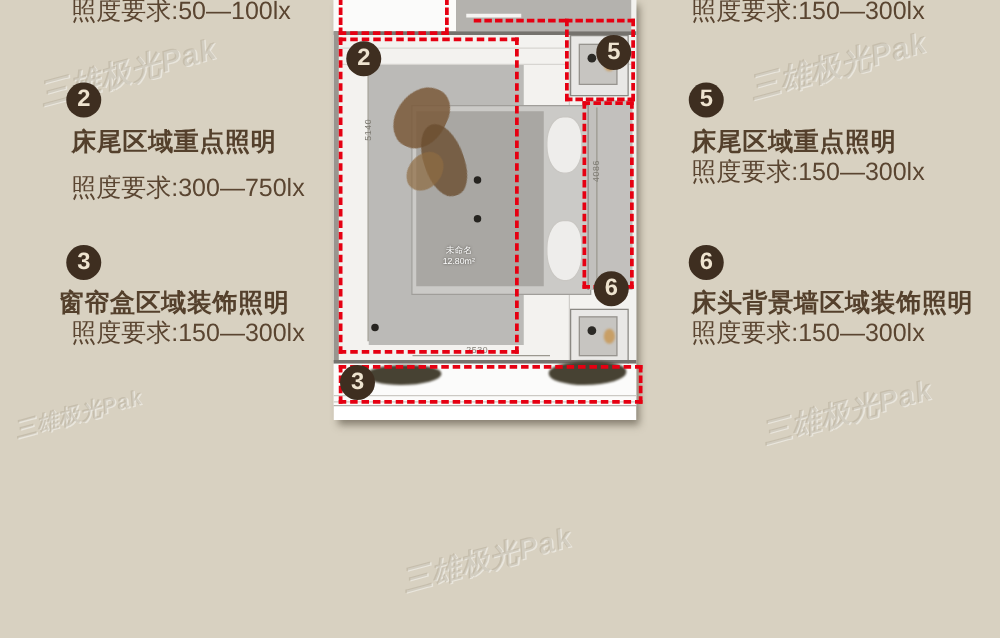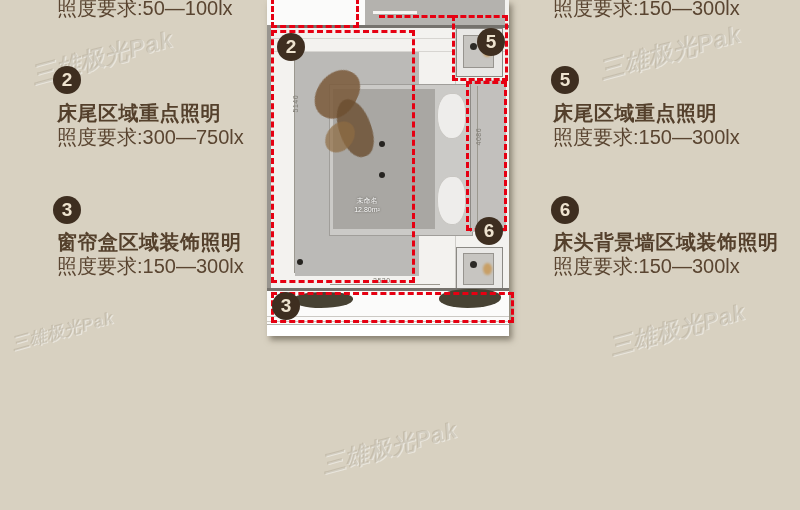--- a/index.html
+++ b/index.html
@@ -96,24 +96,24 @@
 <span class="wm" style="left:32px;top:60px;font-size:24px;">三雄极光Pak</span>
 <span class="wm" style="left:600px;top:55px;font-size:24px;">三雄极光Pak</span>
 <span class="wm" style="left:12px;top:333px;font-size:17px;">三雄极光Pak</span>
 <span class="wm" style="left:610px;top:332px;font-size:23px;">三雄极光Pak</span>
 <span class="wm" style="left:322px;top:450px;font-size:23px;">三雄极光Pak</span>
 
 <div class="anno-text" style="left:57px;top:-5px;">照度要求:50—100lx</div>
 
 <div class="badge" style="left:53px;top:66px;">2</div>
 <div class="anno-text anno-title" style="left:57px;top:100px;">床尾区域重点照明</div>
-<div class="anno-text" style="left:57px;top:124px;">照度要求:300—750lx</div>
+<div class="anno-text" style="left:57px;top:137px;">照度要求:300—750lx</div>
 
 <div class="badge" style="left:53px;top:196px;">3</div>
-<div class="anno-text anno-title" style="left:57px;top:229px;">窗帘盒区域装饰照明</div>
+<div class="anno-text anno-title" style="left:47px;top:229px;">窗帘盒区域装饰照明</div>
 <div class="anno-text" style="left:57px;top:253px;">照度要求:150—300lx</div>
 
 <div class="anno-text" style="left:553px;top:-5px;">照度要求:150—300lx</div>
 
 <div class="badge" style="left:551px;top:66px;">5</div>
 <div class="anno-text anno-title" style="left:553px;top:100px;">床尾区域重点照明</div>
 <div class="anno-text" style="left:553px;top:124px;">照度要求:150—300lx</div>
 
 <div class="badge" style="left:551px;top:196px;">6</div>
 <div class="anno-text anno-title" style="left:553px;top:229px;">床头背景墙区域装饰照明</div>

